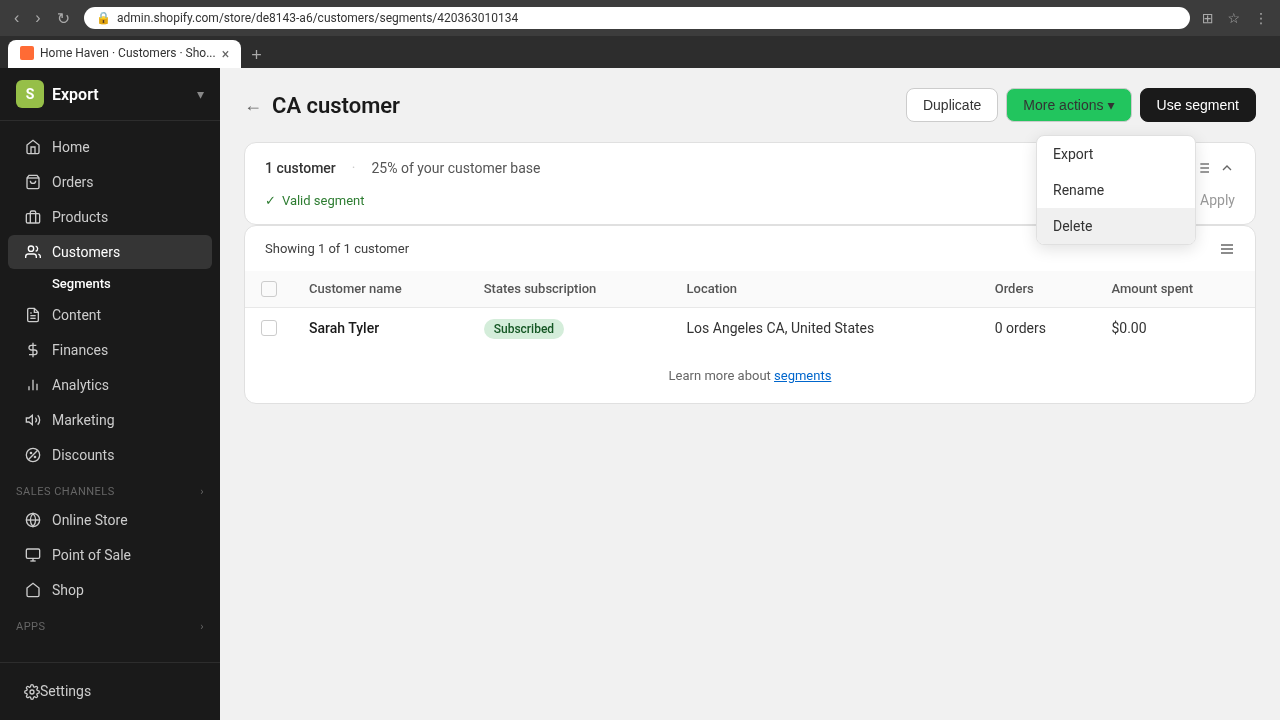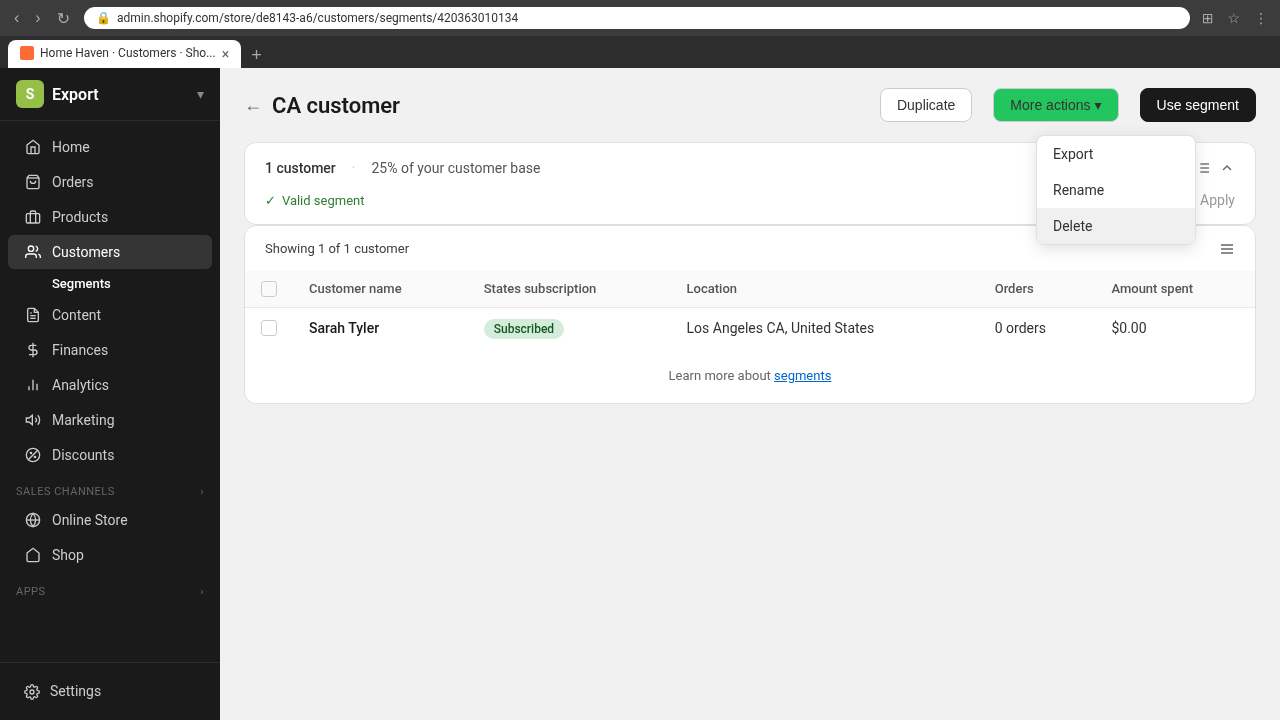--- a/index.html
+++ b/index.html
@@ -27,29 +27,29 @@
     .shopify-logo { display: flex; align-items: center; gap: 8px; color: #fff; font-weight: 600; font-size: 16px; }
     .shopify-logo .logo-icon { width: 28px; height: 28px; background: #96bf48; border-radius: 6px; display: flex; align-items: center; justify-content: center; color: white; font-weight: bold; font-size: 14px; }
     .sidebar-nav { flex: 1; padding: 8px 0; }
     .nav-item { display: flex; align-items: center; gap: 10px; padding: 8px 16px; cursor: pointer; color: #ccc; font-size: 14px; border-radius: 6px; margin: 1px 8px; }
     .nav-item.active { background: rgba(255,255,255,0.12); color: #fff; }
     .nav-item .nav-icon { width: 18px; height: 18px; display: flex; align-items: center; justify-content: center; flex-shrink: 0; }
     .nav-sub-item { padding: 6px 16px 6px 44px; cursor: pointer; color: #aaa; font-size: 13px; border-radius: 6px; margin: 1px 8px; }
     .nav-sub-item.active { color: #fff; font-weight: 500; }
     .nav-section-label { padding: 12px 16px 4px; font-size: 11px; color: #666; text-transform: uppercase; letter-spacing: 0.5px; display: flex; align-items: center; justify-content: space-between; }
     .sidebar-footer { padding: 12px 16px; border-top: 1px solid #2d2d2d; }
-    .settings-item { display: flex; align-items: center; gap: 10px; padding: 8px; cursor: pointer; color: #ccc; border-radius: 6px; }
+    .settings-item { display: flex; align-items: center; padding: 8px; cursor: pointer; color: #ccc; border-radius: 6px; }
 
     
     .main-content { flex: 1; overflow-y: auto; padding: 20px 24px; }
     .page-header { display: flex; align-items: center; justify-content: space-between; margin-bottom: 20px; }
     .page-title-row { display: flex; align-items: center; gap: 10px; }
     .back-btn { color: #666; cursor: pointer; font-size: 18px; text-decoration: none; }
     .page-title { font-size: 22px; font-weight: 600; color: #1a1a1a; }
-    .header-actions { display: flex; gap: 21px; align-items: flex-end; position: relative; }
+    .header-actions { display: flex; gap: 8px; align-items: flex-end; position: relative; }
     .btn { padding: 8px 16px; border-radius: 8px; font-size: 14px; font-weight: 500; cursor: pointer; border: 1px solid #ccc; background: #fff; color: #333; }
     .btn-primary { background: #1a1a1a; color: #fff; border-color: #1a1a1a; }
     .btn-dropdown { display: flex; align-items: center; gap: 4px; background: #22c55e; border: 1px solid #ccc; }
 
     
     .segment-editor { background: #fff; border-radius: 12px; border: 1px solid #e0e0e0; padding: 16px 20px; }
     .segment-stats { display: flex; align-items: center; gap: 16px; margin-bottom: 16px; color: #555; font-size: 14px; }
     .segment-stats .stat { color: #333; font-weight: 500; }
     .segment-stats .divider { color: #ccc; }
     .refresh-btn { margin-left: auto; color: #666; cursor: pointer; }
@@ -237,20 +237,30 @@
       </div>
       <div class="nav-item">
         <span class="nav-icon">
           <svg width="16" height="16" viewBox="0 0 24 24" fill="none" stroke="currentColor" stroke-width="2">
               <circle cx="12" cy="12" r="10"></circle>
               <line x1="2" y1="12" x2="22" y2="12"></line>
               <path d="M12 2a15.3 15.3 0 0 1 4 10 15.3 15.3 0 0 1-4 10 15.3 15.3 0 0 1-4-10 15.3 15.3 0 0 1 4-10z"></path>
             </svg>
         </span>
         <span>Online Store</span>
+      </div>
+      <div class="nav-item">
+        <span class="nav-icon">
+          <svg width="16" height="16" viewBox="0 0 24 24" fill="none" stroke="currentColor" stroke-width="2">
+              <rect x="2" y="3" width="20" height="14" rx="2"></rect>
+              <line x1="8" y1="21" x2="16" y2="21"></line>
+              <line x1="12" y1="17" x2="12" y2="21"></line>
+            </svg>
+        </span>
+        <span>Point of Sale</span>
       </div>
       <div class="nav-item">
         <span class="nav-icon">
           <svg width="16" height="16" viewBox="0 0 24 24" fill="none" stroke="currentColor" stroke-width="2">
               <path d="M3 9l9-7 9 7v11a2 2 0 0 1-2 2H5a2 2 0 0 1-2-2z"></path>
             </svg>
         </span>
         <span>Shop</span>
       </div>
 

